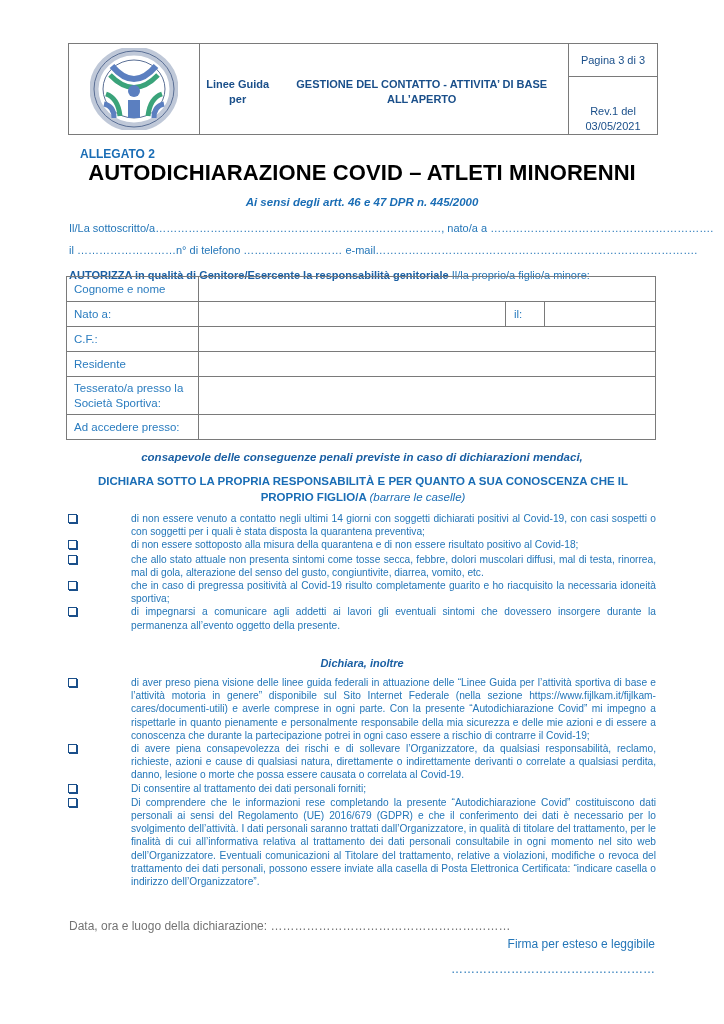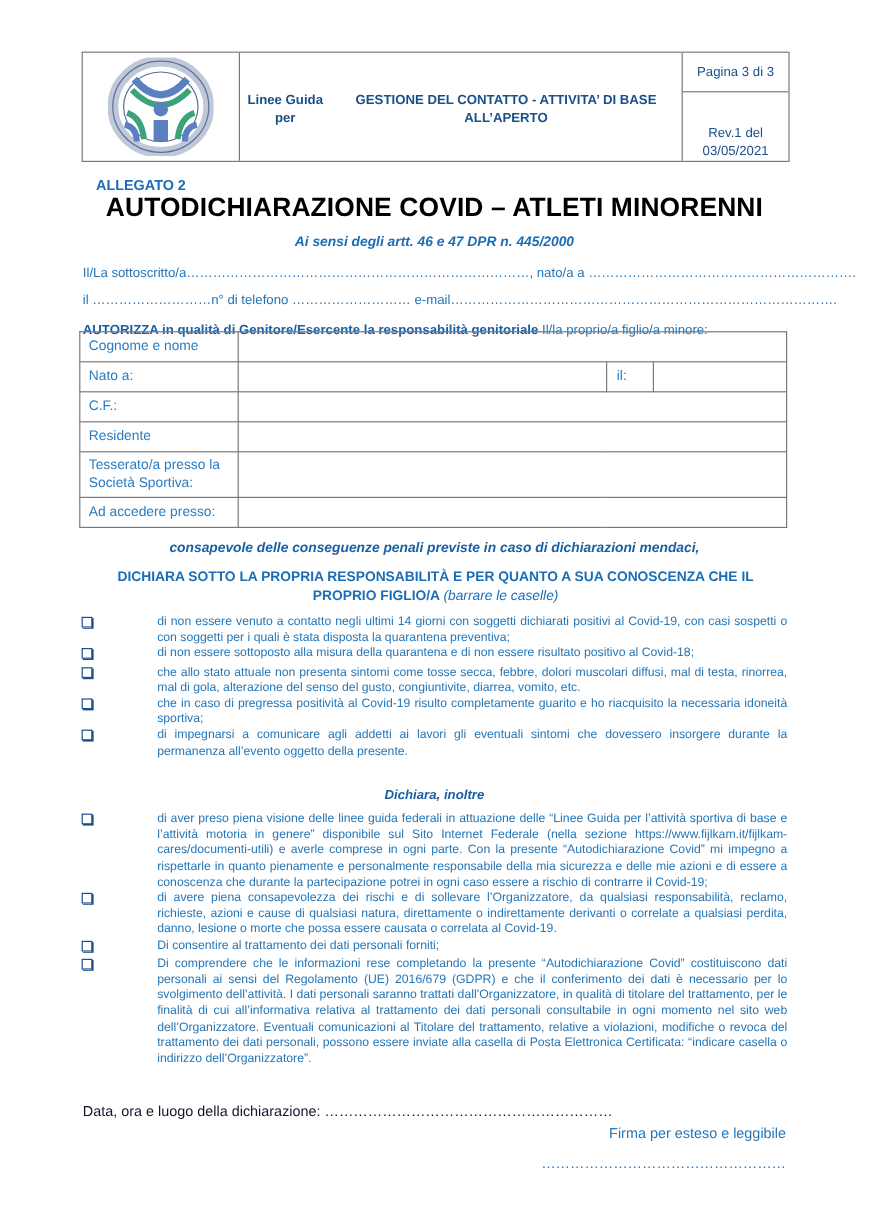--- a/index.html
+++ b/index.html
@@ -54,21 +54,21 @@
   .list .cb { width: 10px; flex: 0 0 10px; margin-right: 14px; margin-top: 1px; }
   .list .cb span { display: inline-block; width: 7px; height: 7px; border: 1.5px solid #1a4f8a;
          box-shadow: 1px 1px 0 #1a4f8a; margin-top: 1px; }
   .list .txt { flex: 1; text-align: justify; }
   .list1 { top: 512px; }
   .list2 { top: 676px; }
 
   .inoltre { position: absolute; left: 0; width: 724px; top: 657px; text-align: center;
          font-size: 11px; font-weight: bold; font-style: italic; color: #1a5fa3; }
 
-  .data-line { position: absolute; left: 69px; top: 919px; font-size: 12px; color: #0f172a; }
+  .data-line { position: absolute; left: 69px; top: 919px; font-size: 12px; color: #737373; }
   .firma { position: absolute; right: 69px; top: 937px; font-size: 12px; color: #2476b8; }
   .firma-dots { position: absolute; right: 69px; top: 962px; font-size: 12px; color: #2476b8; }
 </style>
 </head>
 <body>
 
 <div class="page">
 
   <div class="hdr">
     <div class="logo-cell">

